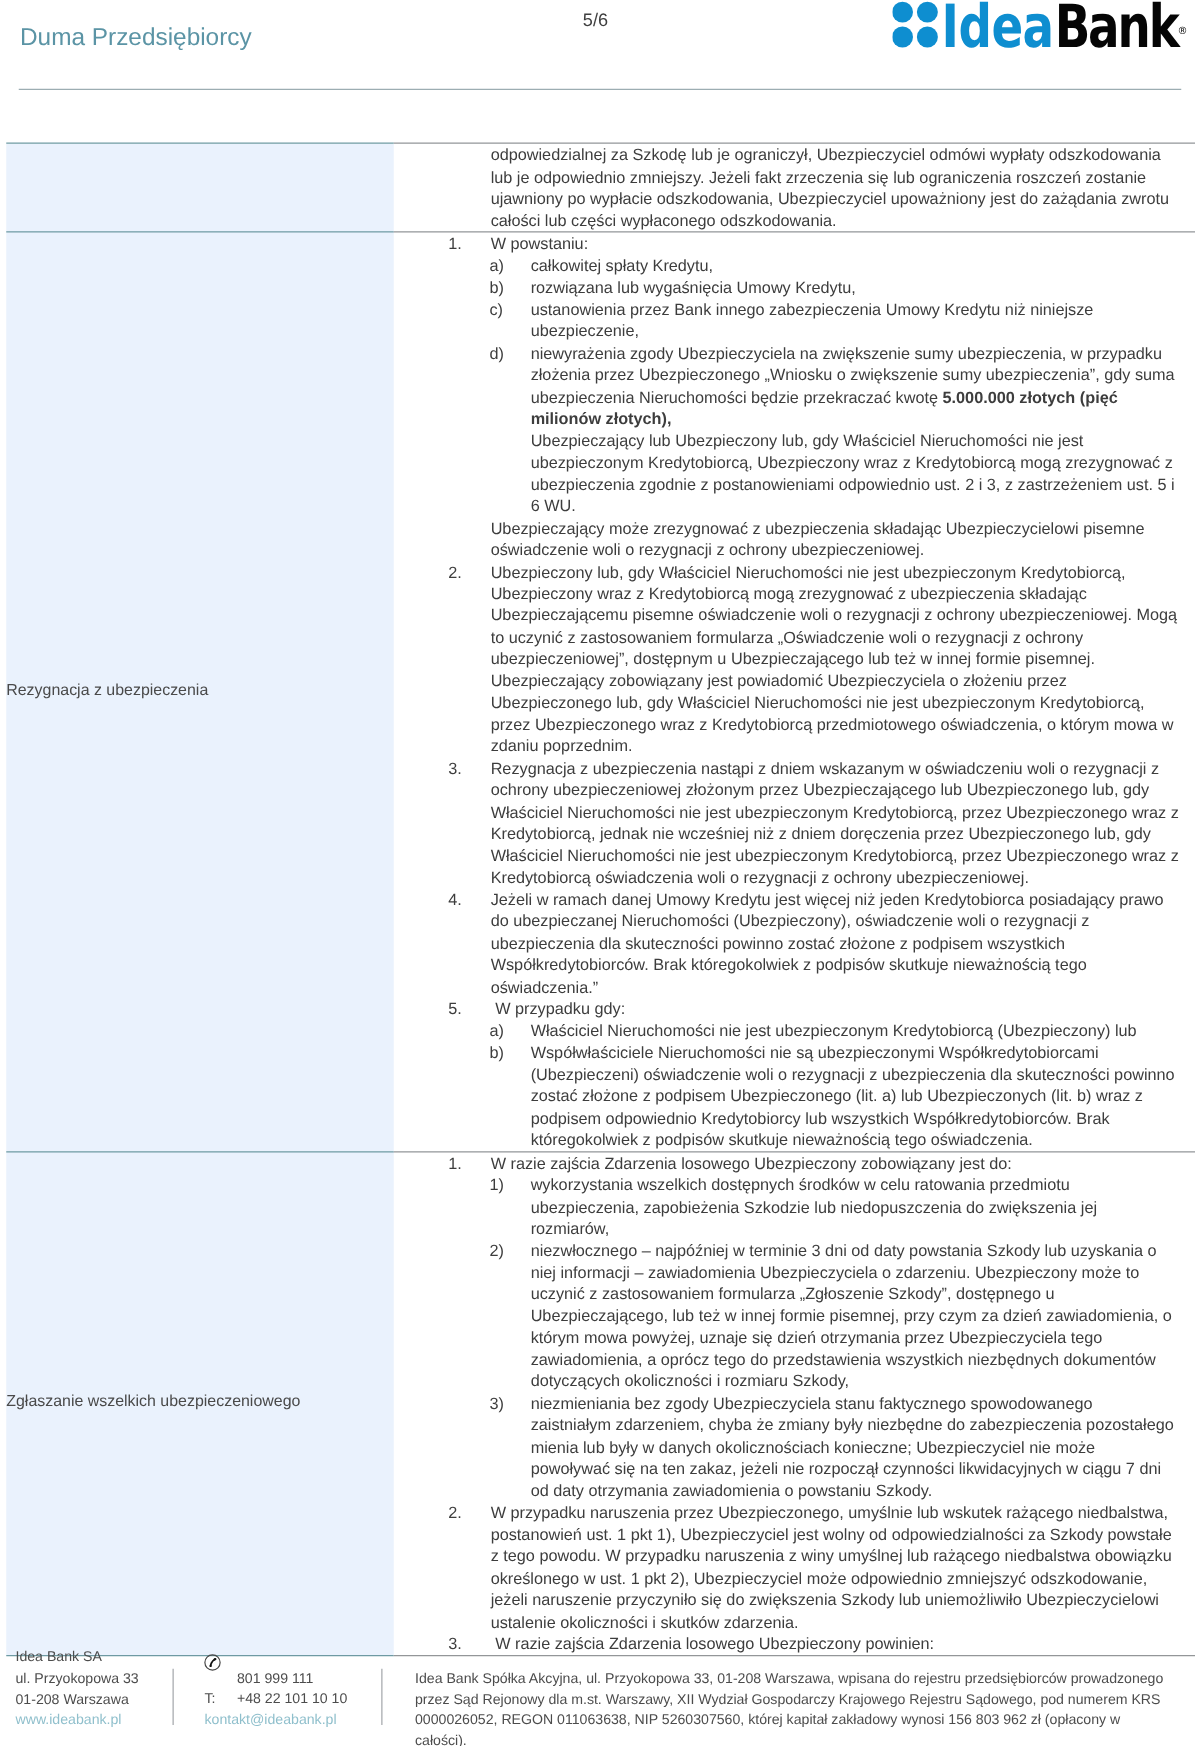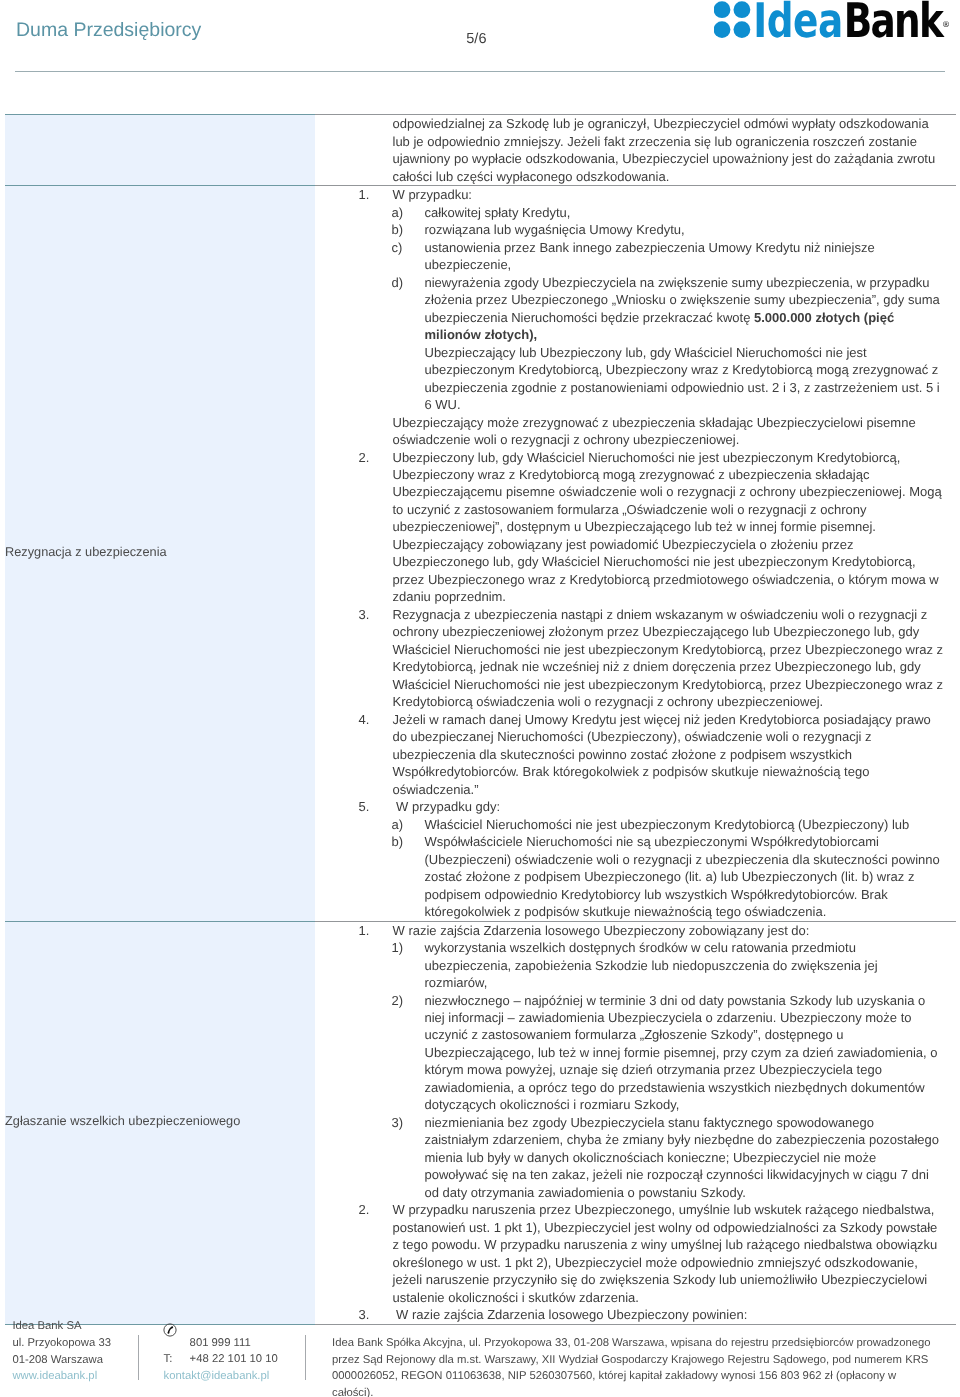--- a/index.html
+++ b/index.html
@@ -2,21 +2,21 @@
 <html><head>
 <meta charset="utf-8">
 <style>
   html,body{margin:0;padding:0;background:#fff;}
   body{width:960px;height:1397px;font-family:"Liberation Sans",sans-serif;
        -webkit-font-smoothing:antialiased;text-rendering:geometricPrecision;}
   .page{position:relative;width:960px;height:1397px;overflow:hidden;}
 
   
   .hdr-title{position:absolute;left:16px;top:19px;font-size:19.5px;color:#5b94a5;white-space:nowrap;}
-  .hdr-page{position:absolute;left:466.3px;top:31px;font-size:14.5px;color:#3f3f3f;}
+  .hdr-page{position:absolute;left:466.3px;top:9px;font-size:14.5px;color:#3f3f3f;}
   .hdr-rule{position:absolute;left:15px;top:71px;width:930px;height:1px;background:#9cadb2;}
   .logo{position:absolute;left:714px;top:0px;}
 
   
   .tbl{position:absolute;left:5px;top:114.3px;width:950.5px;border-collapse:collapse;table-layout:fixed;}
   .tbl td{padding:0;vertical-align:top;}
   .tbl td.c-side{vertical-align:middle;}
   .c-side{width:310px;background:#eaf2fd;border-top:1px solid #6e9aa3;
           border-bottom:1px solid #6e9aa3;}
   .c-main{width:640.5px;border-top:1px solid #939699;border-bottom:1px solid #939699;}
@@ -77,21 +77,21 @@
           <div class="blk l0"><span class="t">odpowiedzialnej za Szkodę lub je ograniczył, Ubezpieczyciel odmówi wypłaty odszkodowania lub je odpowiednio zmniejszy. Jeżeli fakt zrzeczenia się lub ograniczenia roszczeń zostanie ujawniony po wypłacie odszkodowania, Ubezpieczyciel upoważniony jest do zażądania zwrotu całości lub części wypłaconego odszkodowania.</span></div>
         </div>
           </td>
     </tr>
     <tr>
       <td class="c-side">
             <div class="lab">Rezygnacja z ubezpieczenia</div>
           </td>
       <td class="c-main">
             <div class="inner">
-          <div class="blk l1"><span class="n">1.</span><span class="t">W przypadku:</span></div>
+          <div class="blk l1"><span class="n">1.</span><span class="t">W powstaniu:</span></div>
           <div class="blk l2"><span class="n">a)</span><span class="t">całkowitej spłaty Kredytu,</span></div>
           <div class="blk l2"><span class="n">b)</span><span class="t">rozwiązana lub wygaśnięcia Umowy Kredytu,</span></div>
           <div class="blk l2"><span class="n">c)</span><span class="t">ustanowienia przez Bank innego zabezpieczenia Umowy Kredytu niż niniejsze ubezpieczenie,</span></div>
           <div class="blk l2"><span class="n">d)</span><span class="t">niewyrażenia zgody Ubezpieczyciela na zwiększenie sumy ubezpieczenia, w przypadku złożenia przez Ubezpieczonego „Wniosku o zwiększenie sumy ubezpieczenia”, gdy suma ubezpieczenia Nieruchomości będzie przekraczać kwotę <b>5.000.000 złotych (pięć milionów złotych),</b></span></div>
           <div class="blk l2c"><span class="t">Ubezpieczający lub Ubezpieczony lub, gdy Właściciel Nieruchomości nie jest ubezpieczonym Kredytobiorcą, Ubezpieczony wraz z Kredytobiorcą mogą zrezygnować z ubezpieczenia zgodnie z postanowieniami odpowiednio ust. 2 i 3, z zastrzeżeniem ust. 5 i 6 WU.</span></div>
           <div class="blk l0"><span class="t">Ubezpieczający może zrezygnować z ubezpieczenia składając Ubezpieczycielowi pisemne oświadczenie woli o rezygnacji z ochrony ubezpieczeniowej.</span></div>
           <div class="blk l1"><span class="n">2.</span><span class="t">Ubezpieczony lub, gdy Właściciel Nieruchomości nie jest ubezpieczonym Kredytobiorcą, Ubezpieczony wraz z Kredytobiorcą mogą zrezygnować z ubezpieczenia składając Ubezpieczającemu pisemne oświadczenie woli o rezygnacji z ochrony ubezpieczeniowej. Mogą to uczynić z zastosowaniem formularza „Oświadczenie woli o rezygnacji z ochrony ubezpieczeniowej”, dostępnym u Ubezpieczającego lub też w innej formie pisemnej. Ubezpieczający zobowiązany jest powiadomić Ubezpieczyciela o złożeniu przez Ubezpieczonego lub, gdy Właściciel Nieruchomości nie jest ubezpieczonym Kredytobiorcą, przez Ubezpieczonego wraz z Kredytobiorcą przedmiotowego oświadczenia, o którym mowa w zdaniu poprzednim.</span></div>
           <div class="blk l1"><span class="n">3.</span><span class="t">Rezygnacja z ubezpieczenia nastąpi z dniem wskazanym w oświadczeniu woli o rezygnacji z ochrony ubezpieczeniowej złożonym przez Ubezpieczającego lub Ubezpieczonego lub, gdy Właściciel Nieruchomości nie jest ubezpieczonym Kredytobiorcą, przez Ubezpieczonego wraz z Kredytobiorcą, jednak nie wcześniej niż z dniem doręczenia przez Ubezpieczonego lub, gdy Właściciel Nieruchomości nie jest ubezpieczonym Kredytobiorcą, przez Ubezpieczonego wraz z Kredytobiorcą oświadczenia woli o rezygnacji z ochrony ubezpieczeniowej.</span></div>
           <div class="blk l1"><span class="n">4.</span><span class="t">Jeżeli w ramach danej Umowy Kredytu jest więcej niż jeden Kredytobiorca posiadający prawo do ubezpieczanej Nieruchomości (Ubezpieczony), oświadczenie woli o rezygnacji z ubezpieczenia dla skuteczności powinno zostać złożone z podpisem wszystkich Współkredytobiorców. Brak któregokolwiek z podpisów skutkuje nieważnością tego oświadczenia.”</span></div>
           <div class="blk l1"><span class="n">5.</span><span class="t">&nbsp;W przypadku gdy:</span></div>

